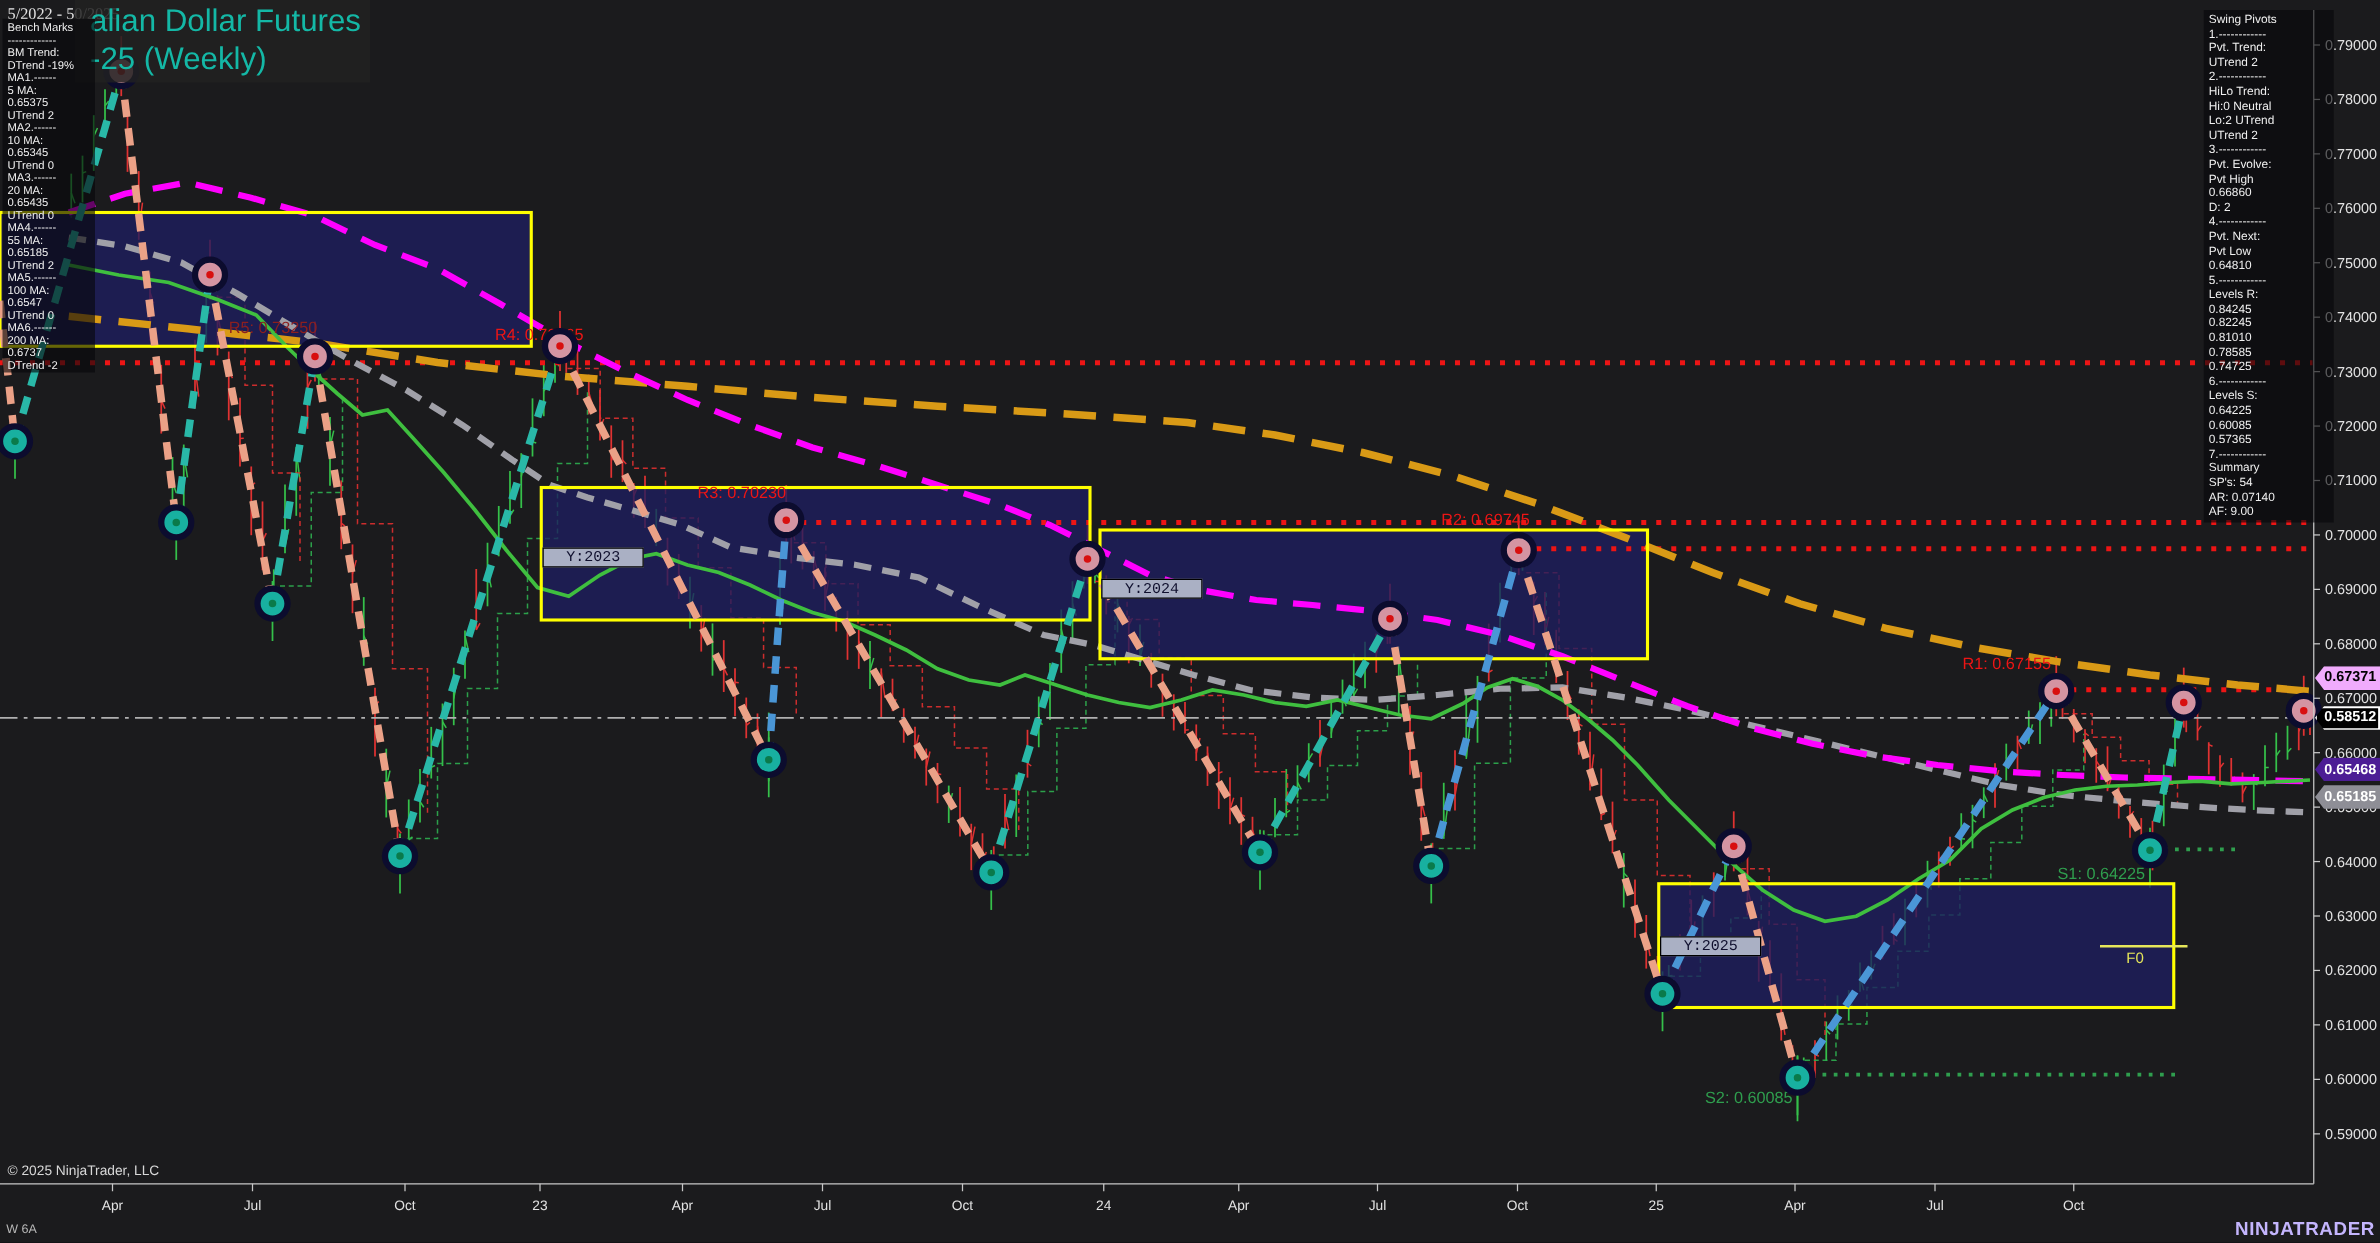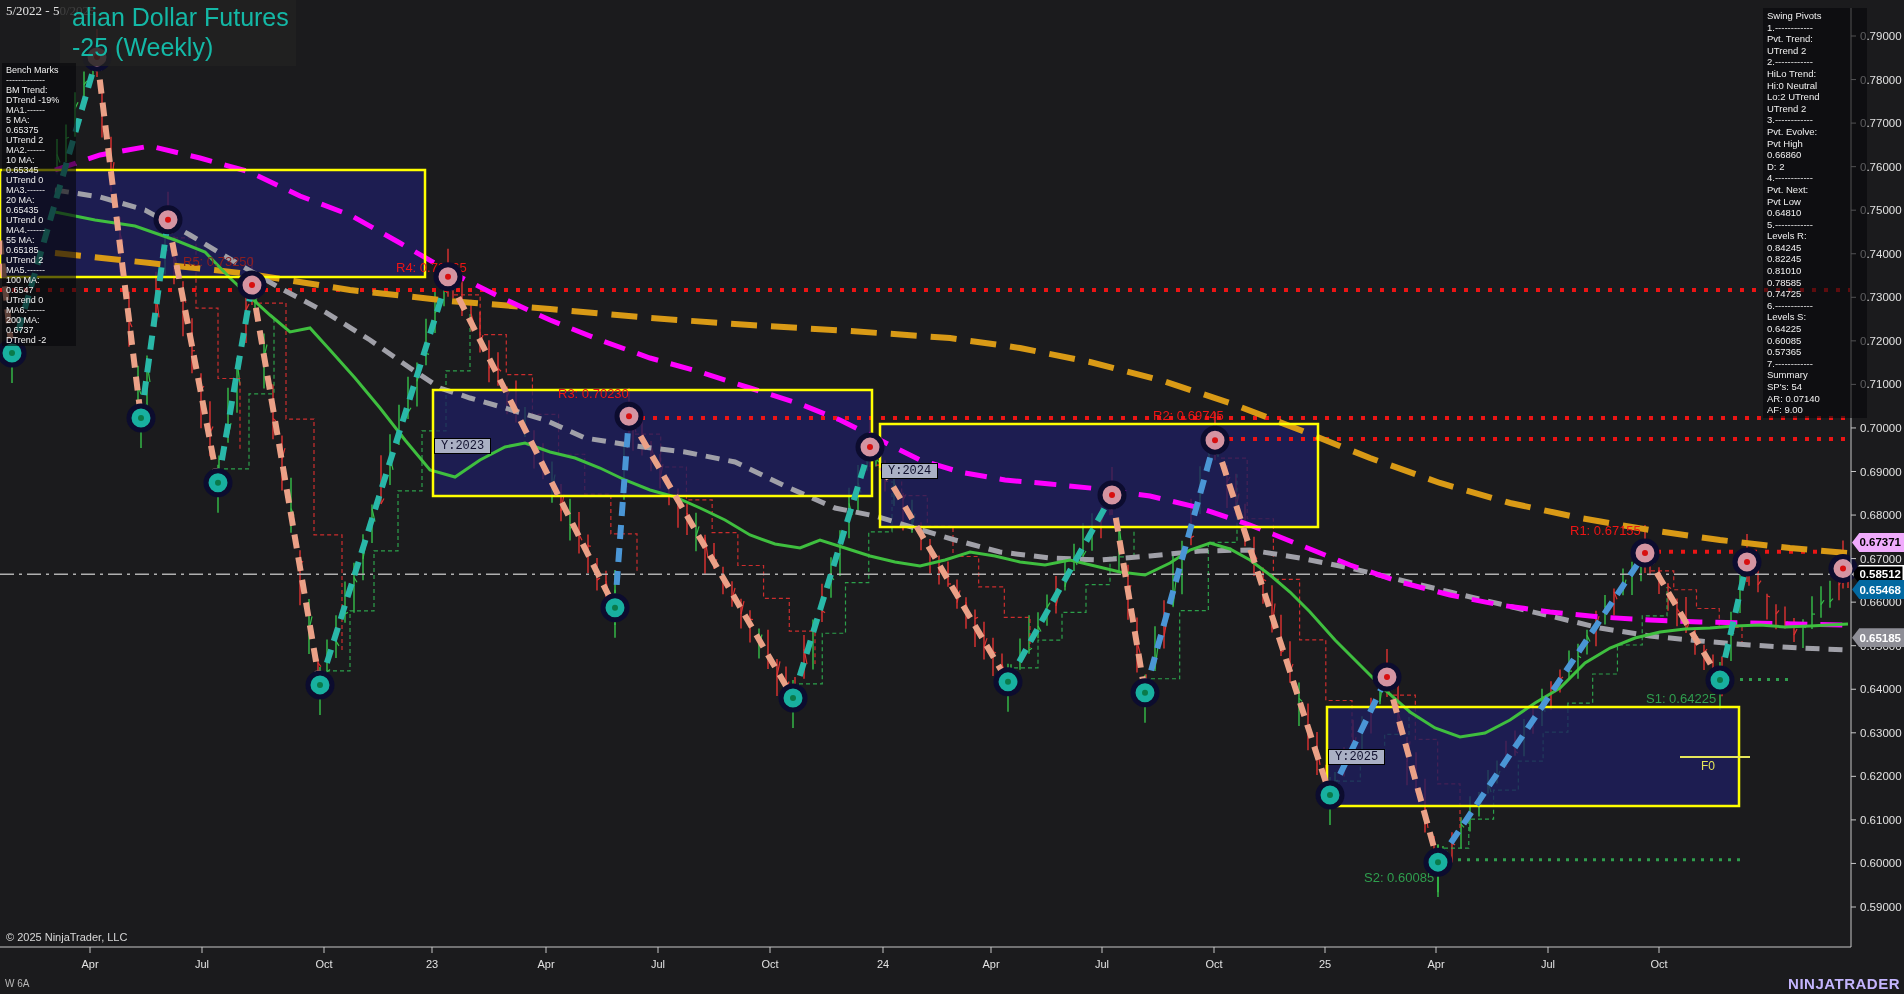--- a/index.html
+++ b/index.html
@@ -4,30 +4,30 @@
 <style>
   html,body{margin:0;padding:0;background:#101012;}
   .stage{position:relative;width:1904px;height:994px;background:#1b1b1d;overflow:hidden;
          font-family:"Liberation Sans",sans-serif;}
   .abs{position:absolute;}
   svg{position:absolute;left:0;top:0;}
   .hdr{left:6px;top:3px;color:#e2e2e2;font-size:13px;font-family:Liberation Serif, serif;}
   .titlebox{left:60px;top:0;width:224px;height:64px;background:rgba(33,33,33,0.85);
             color:#14b8a6;font-size:25px;line-height:30px;padding-left:12px;padding-top:2px;white-space:nowrap;overflow:hidden;}
   .panel{background:rgba(6,6,10,0.62);color:#f0f0f0;white-space:pre;overflow:hidden;}
-  .bench{left:2px;top:15px;width:70px;height:281px;font-size:9px;line-height:10px;padding:2px 0 0 4px;margin-top:48px;}
+  .bench{left:2px;top:15px;width:70px;height:281px;font-size:9px;line-height:10px;padding:2px 0 0 4px;}
   .swing{left:1763px;top:8px;width:84px;height:408px;font-size:9.5px;line-height:11.6px;padding:2px 16px 0 4px;}
   .copy{left:6px;top:931px;color:#d8d8d8;font-size:11px;}
   .instr{left:5px;top:978px;color:#b8b8b8;font-size:10px;}
   .brand{right:4px;top:975px;color:#c4b5fd;font-size:15px;font-weight:bold;letter-spacing:0.5px;}
   .ptag{position:absolute;left:1852px;width:52px;height:19px;font-size:11.5px;font-weight:bold;
         display:flex;align-items:center;justify-content:flex-end;padding-right:3px;box-sizing:border-box;
         clip-path:polygon(0 50%,14% 0,100% 0,100% 100%,14% 100%);}
   .yearlbl{position:absolute;background:#aab0c4;color:#10102e;border:1.5px solid #000;
-           font-family:"Liberation Mono","DejaVu Sans Mono",monospace;font-size:12px;padding:0px 6px;}
+           font-family:"Liberation Mono","DejaVu Sans Mono",monospace;font-size:12px;padding:0px 18px;}
 </style>
 </head>
 <body>
 
 <div class="stage">
   <svg id="chartsvg" width="1904" height="994" viewBox="0 0 1904 994">
       <rect x="0" y="0" width="1904" height="994" fill="#1b1b1d"></rect>
       <line x1="57" y1="138.92927650420486" x2="57" y2="174.4417484601771" stroke="#35c04a" stroke-width="1.4"></line>
       <line x1="57" y1="154.48076499982477" x2="60" y2="162.5336001497507" stroke="#35c04a" stroke-width="1.2"></line>
       <line x1="66" y1="124.51519175288092" x2="66" y2="161.97245761398727" stroke="#35c04a" stroke-width="1.4"></line>
@@ -645,21 +645,21 @@
     <div>alian Dollar Futures</div>
     <div>-25 (Weekly)</div>
   </div>
 
   <div class="abs panel bench" id="benchPanel"><div>Bench Marks</div><div>-------------</div><div>BM Trend:</div><div>DTrend -19%</div><div>MA1.------</div><div>5 MA:</div><div>0.65375</div><div>UTrend 2</div><div>MA2.------</div><div>10 MA:</div><div>0.65345</div><div>UTrend 0</div><div>MA3.------</div><div>20 MA:</div><div>0.65435</div><div>UTrend 0</div><div>MA4.------</div><div>55 MA:</div><div>0.65185</div><div>UTrend 2</div><div>MA5.------</div><div>100 MA:</div><div>0.6547</div><div>UTrend 0</div><div>MA6.------</div><div>200 MA:</div><div>0.6737</div><div>DTrend -2</div></div>
   <div class="abs panel swing" id="swingPanel"><div>Swing Pivots</div><div>1.------------</div><div>Pvt. Trend:</div><div>UTrend 2</div><div>2.------------</div><div>HiLo Trend:</div><div>Hi:0 Neutral</div><div>Lo:2 UTrend</div><div>UTrend 2</div><div>3.------------</div><div>Pvt. Evolve:</div><div>Pvt High</div><div>0.66860</div><div>D: 2</div><div>4.------------</div><div>Pvt. Next:</div><div>Pvt Low</div><div>0.64810</div><div>5.------------</div><div>Levels R:</div><div>0.84245</div><div>0.82245</div><div>0.81010</div><div>0.78585</div><div>0.74725</div><div>6.------------</div><div>Levels S:</div><div>0.64225</div><div>0.60085</div><div>0.57365</div><div>7.------------</div><div>Summary</div><div>SP's: 54</div><div>AR: 0.07140</div><div>AF: 9.00</div></div>
 
   <div id="tagLayer">
       <div class="ptag" style="top: 532.943px; background: #f0abfc; color: rgb(0, 0, 0);">0.67371</div>
       <div class="ptag" style="top: 564.778px; background: rgb(0, 0, 0); color: rgb(255, 255, 255); box-shadow: rgb(255, 255, 255) 0px 0px 0px 1.5px inset;">0.58512</div>
-      <div class="ptag" style="top: 580px; background: #0369a1; color: rgb(255, 255, 255);">0.65468</div>
+      <div class="ptag" style="top: 606px; background: #4c1d95; color: rgb(255, 255, 255);">0.65468</div>
       <div class="ptag" style="top: 628.143px; background: rgb(142, 142, 150); color: rgb(255, 255, 255);">0.65185</div>
     </div>
   <div id="yearLayer">
       <div class="yearlbl abs" style="left: 434px; top: 438px;">Y:2023</div>
       <div class="yearlbl abs" style="left: 881px; top: 463px;">Y:2024</div>
       <div class="yearlbl abs" style="left: 1328px; top: 749px;">Y:2025</div>
     </div>
 
   <div class="abs copy">© 2025 NinjaTrader, LLC</div>
   <div class="abs instr">W 6A</div>

